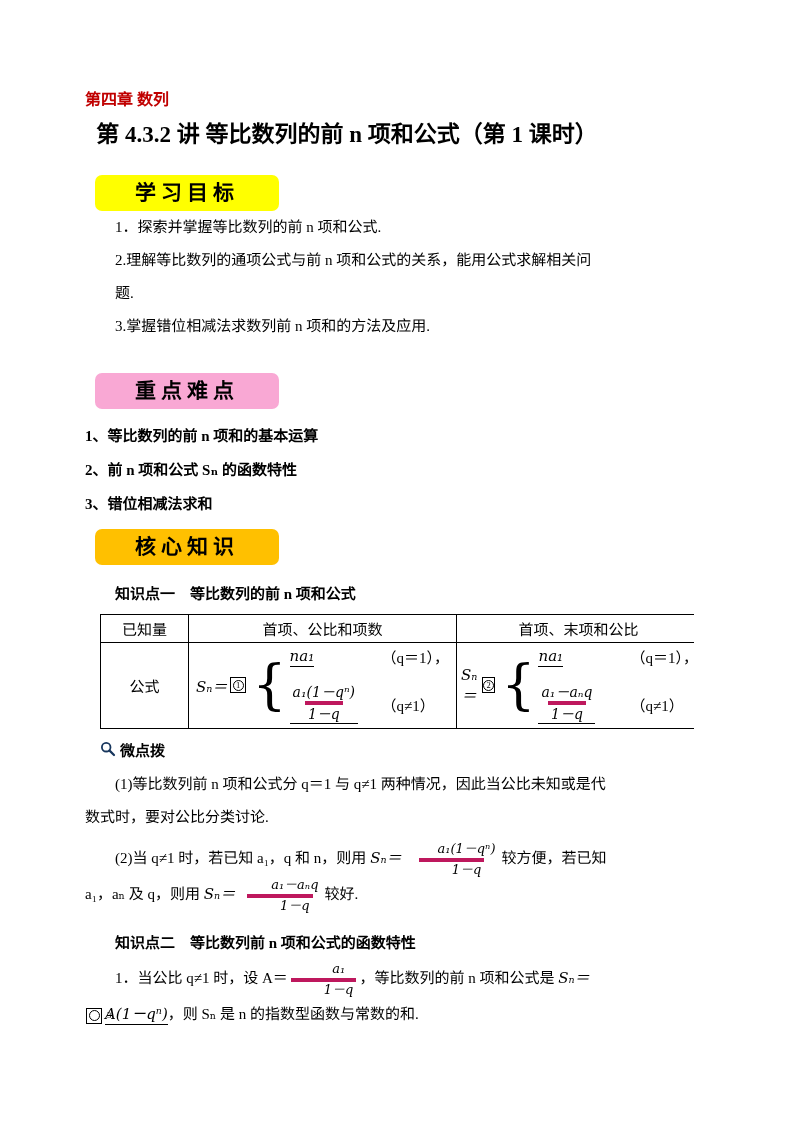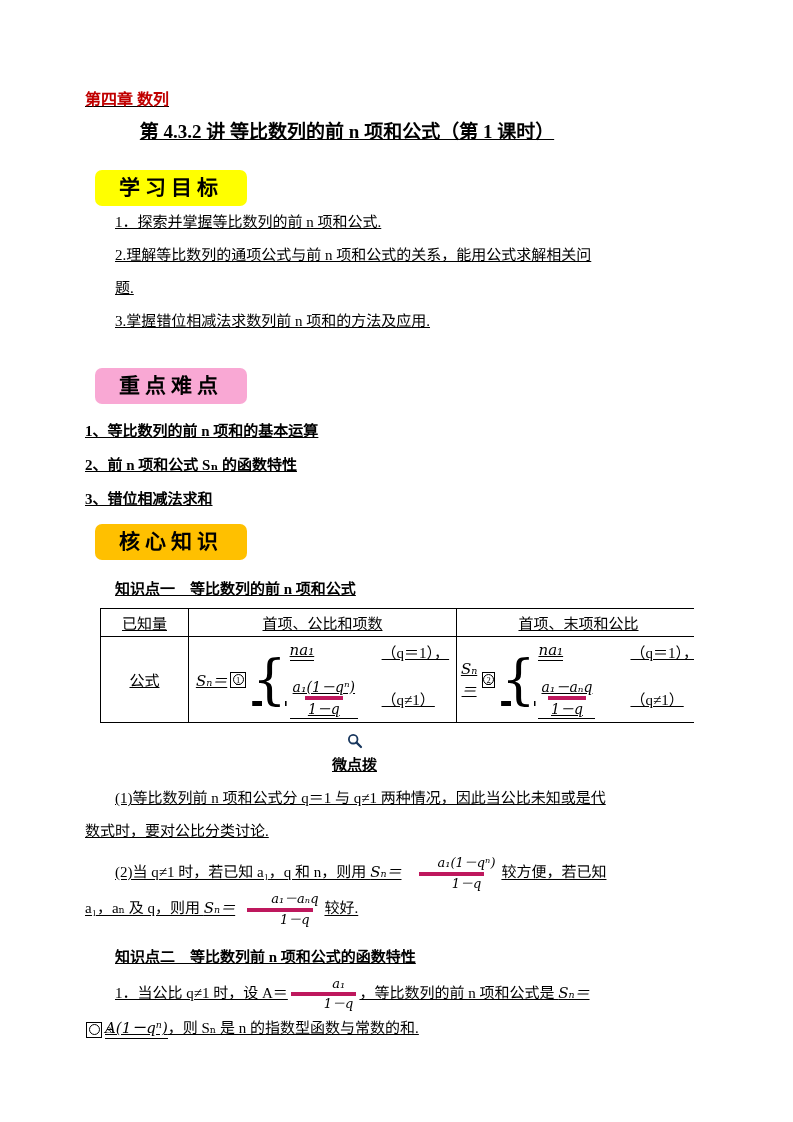--- a/index.html
+++ b/index.html
@@ -5,28 +5,27 @@
   * { box-sizing: border-box; }
   html,body { margin:0; padding:0; background:#ffffff; }
   .page {
     position:relative;
     width:694px; height:1122px;
     background:#ffffff;
     padding:90px 85px 0 85px;
     font-family:"Liberation Serif","DejaVu Serif","DejaVu Sans",serif;
     font-size:15px; color:#000;
     overflow:hidden;
-    text-decoration:underline;
   }
   .chapter { color:#c00000; font-weight:bold; font-size:16px; line-height:1.2; }
-  .title { text-align:center; font-weight:bold; font-size:19px; margin-top:10px; line-height:1.4; }
+  .title { text-align:center; font-weight:bold; font-size:23px; margin-top:10px; line-height:1.4; }
 
   .badge-row { margin:0; }
   .badge {
-    display:inline-block; margin-left:10px; padding:0 24px;
+    display:inline-block; margin-left:10px; padding:0 40px;
     line-height:36px; font-size:21px; font-weight:bold; letter-spacing:5px;
     border-radius:7px; color:#000;
   }
   .badge-yellow { background:#ffff00; }
   .badge-green  { background:#f9a8d4; }
   .badge-orange { background:#ffc000; }
   .row-goals-badge { margin-top:24px; }
   .row-key-badge   { margin-top:30px; }
   .row-core-badge  { margin-top:8px; }
 
@@ -66,21 +65,21 @@
     display:inline-flex; align-items:center; justify-content:center;
     border:1px solid #000; width:16px; height:16px; vertical-align:middle; margin:0 3px 0 1px;
     font-style:normal;
   }
   .circled {
     display:inline-flex; align-items:center; justify-content:center;
     border:1px solid #000; border-radius:50%; width:11px; height:11px;
     font-size:8.5px; line-height:1; font-style:normal;
   }
 
-  .tip-row { display:flex; align-items:center; gap:4px; margin:10px 0 0 15px;flex-direction:column; }
+  .tip-row { display:flex; align-items:center; gap:4px; margin:10px 0 0 15px; }
   .tip-label { font-weight:bold; font-size:15px; }
 
   .para { margin:8px 0 0; line-height:33px; font-size:15px; }
   .indent { text-indent:2em; }
 </style>
 </head>
 <body>
 
 <div class="page">
 

